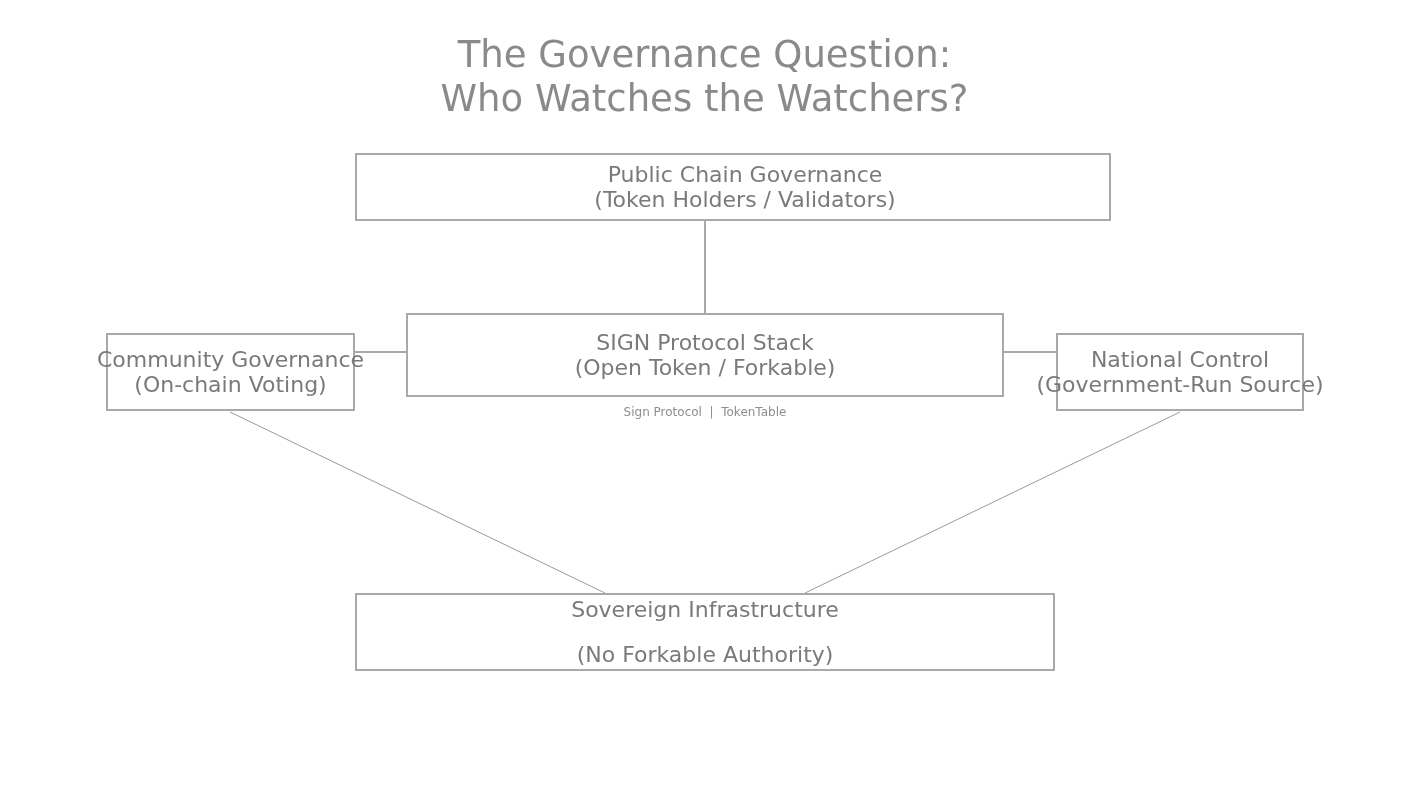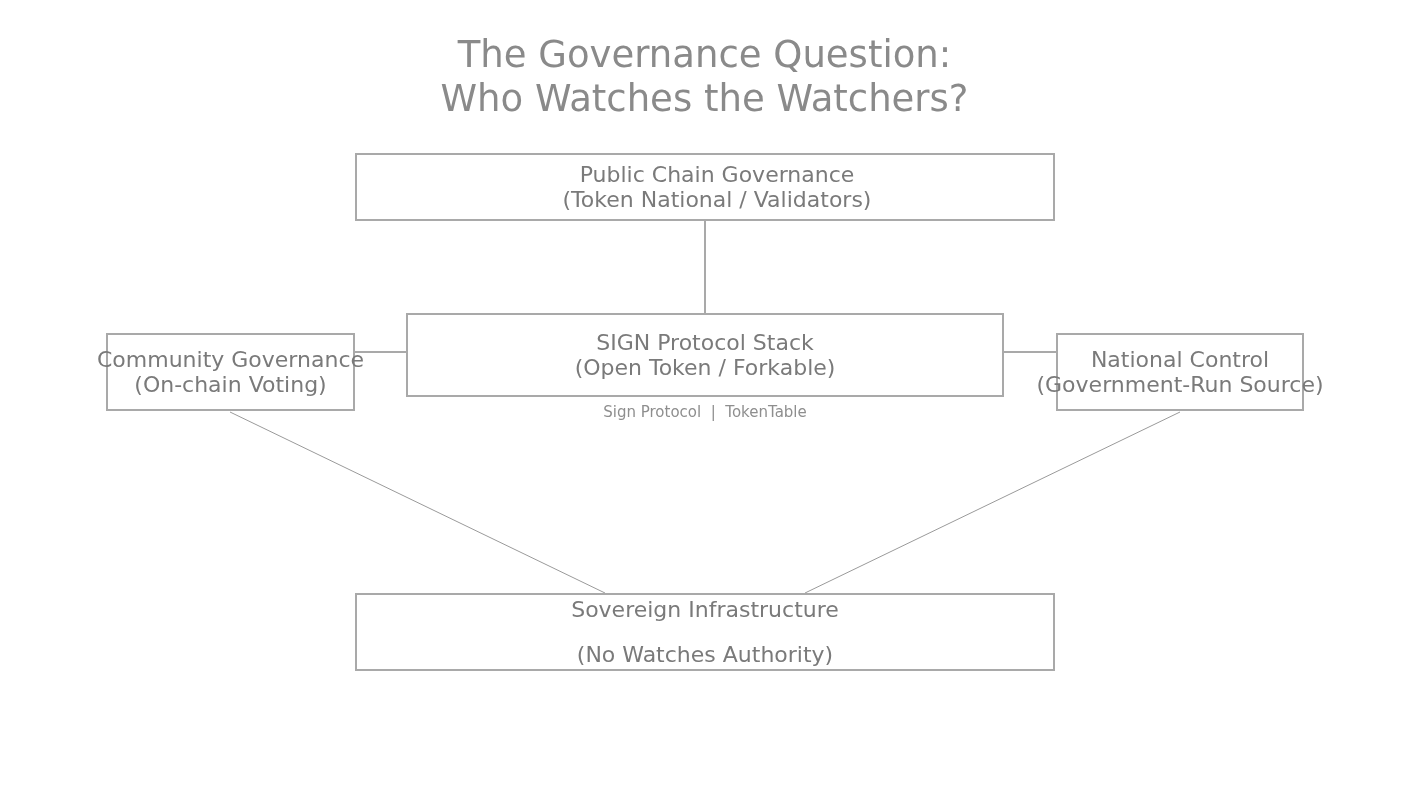--- a/index.html
+++ b/index.html
@@ -34,32 +34,32 @@
     display: flex;
     flex-direction: column;
     justify-content: center;
     align-items: center;
     color: var(--color-node_text, #7a7a7a);
     font-size: 22px;
     line-height: 25px;
     text-align: center;
   }
   .node .line { display: block; white-space: nowrap; }
-  .node-public-chain  { left: 355px;  top: 153px; width: 700px; height: 68px; padding-left: 24px; }
+  .node-public-chain  { left: 355px;  top: 153px; width: 756px; height: 68px; padding-left: 24px; }
   .node-sign-stack    { left: 406px;  top: 313px; width: 598px; height: 84px; }
   .node-community     { left: 106px;  top: 333px; width: 249px; height: 78px; }
   .node-national      { left: 1056px; top: 333px; width: 248px; height: 78px; }
   .node-sovereign     { left: 355px;  top: 593px; width: 700px; height: 78px; gap: 20px; }
   .caption {
     position: absolute;
     left: 406px;
     top: 403px;
     width: 598px;
     text-align: center;
-    font-size: 15px;
+    font-size: 12px;
     line-height: 18px;
     color: var(--color-caption, #8e8e8e);
     white-space: pre;
   }
   .connector {
     position: absolute;
     background: var(--color-connector, #a9a9a9);
   }
   .connector-top-vertical    { left: 704px;  top: 221px; width: 2px;  height: 92px; }
   .connector-left-horizontal { left: 355px;  top: 351px; width: 51px; height: 2px; }
@@ -91,38 +91,38 @@
   <div class="connector connector-left-horizontal"></div>
   <div class="connector connector-right-horizontal"></div>
 
   <svg class="edges-svg" viewBox="0 0 1409 792">
     <line x1="230" y1="412" x2="605" y2="593"></line>
     <line x1="1180" y1="412" x2="805" y2="593"></line>
   </svg>
 
   <div class="node node-public-chain">
     <span class="line">Public Chain Governance</span>
-    <span class="line">(Token National / Validators)</span>
+    <span class="line">(Token Holders / Validators)</span>
   </div>
 
   <div class="node node-sign-stack">
     <span class="line">SIGN Protocol Stack</span>
     <span class="line">(Open Token / Forkable)</span>
   </div>
 
   <div class="node node-community">
     <span class="line">Community Governance</span>
     <span class="line">(On-chain Voting)</span>
   </div>
 
   <div class="node node-national">
     <span class="line">National Control</span>
     <span class="line">(Government-Run Source)</span>
   </div>
 
   <div class="node node-sovereign">
     <span class="line">Sovereign Infrastructure</span>
-    <span class="line">(No Watches Authority)</span>
+    <span class="line">(No Forkable Authority)</span>
   </div>
 
   <div class="caption">Sign Protocol  |  TokenTable</div>
 
 </div>
 
 </body></html>

